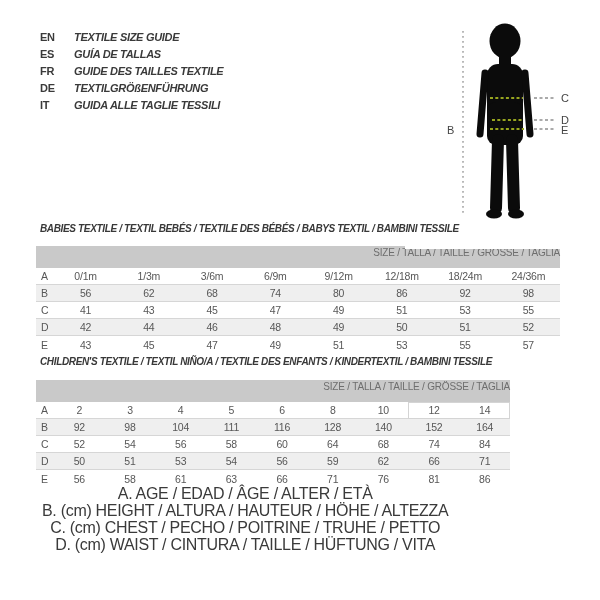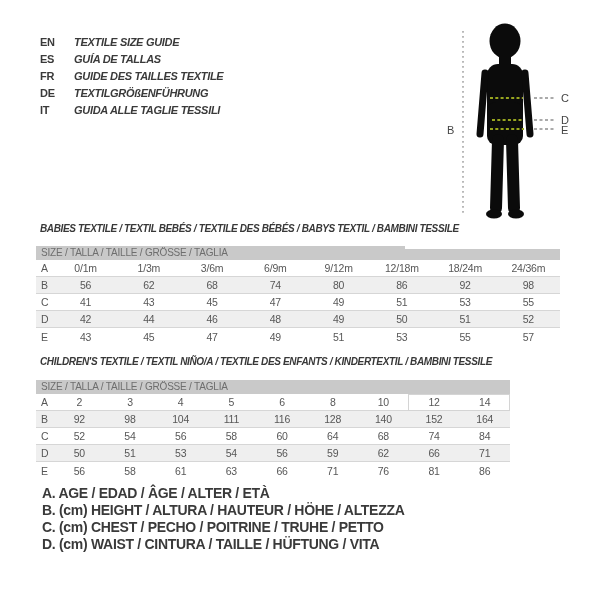--- a/index.html
+++ b/index.html
@@ -4,59 +4,59 @@
 <style>
   * { margin:0; padding:0; box-sizing:border-box; }
   body { background:#888; }
   .page {
     position:relative; width:600px; height:600px; background:#ffffff;
     font-family:"Liberation Sans", sans-serif; overflow:hidden;
     margin:0 auto;
   }
   
   .lang-block { position:absolute; left:40px; top:31px; }
-  .lang-row { display:flex; height:17px; align-items:flex-end;
+  .lang-row { display:flex; height:17px; align-items:flex-start;
     font-size:11px; font-weight:700; letter-spacing:-0.3px; color:#3a3a3a; }
   .lang-code { width:34px; }
   .lang-label { white-space:nowrap;font-style:italic; }
 
   
   .figure { position:absolute; left:430px; top:10px; }
 
   
   .tbl-title { position:absolute; font-size:10px; font-weight:700;
     letter-spacing:-0.35px; color:#383838; white-space:nowrap;font-style:italic; }
   #babies-title { left:40px; top:223px; }
   #children-title { left:40px; top:356px; }
 
   
   .tbl { position:absolute; }
   #babies-table { left:36px; top:246px; width:524px; }
   #children-table { left:36px; top:380px; width:474px; }
-  .size-bar { position:relative; height:14px; background:#c9c9c9;
+  .size-bar { position:relative; height:22px; background:#c9c9c9;
     font-size:10px; line-height:14px; letter-spacing:-0.2px;
-    color:#6e6e6e; padding-left:5px; }
+    color:#6e6e6e; padding-left:5px;text-align:right; }
   .bar-notch { position:absolute; top:0; height:3px; right:0; left:369px;
     background:#ffffff; }
   .rows { position:relative; }
   .trow { display:flex; align-items:center; height:17px;
     border-bottom:1px solid #d6d6d6; font-size:10.5px;
     letter-spacing:-0.2px; color:#575757; }
   .trow:last-of-type { border-bottom:none; }
   .rl { width:18px; padding-left:5px; }
   .cell { flex:1; text-align:center; }
   .stripe { background:#efefef; }
   .patch-box { position:absolute; left:372px; right:0; top:0; height:17px;
     border:1px solid #d4d4d4; pointer-events:none; }
 
   
   .legend { position:absolute; left:42px; top:485px; }
-  .legend-row { height:17px; line-height:17px; font-size:14px;
-    font-weight:700; letter-spacing:-0.3px; color:#3a3a3a;
-    white-space:nowrap; }
+  .legend-row { height:17px; line-height:17px; font-size:16px;
+    font-weight:400; letter-spacing:-0.3px; color:#3a3a3a;
+    white-space:nowrap;text-align:center; }
 </style>
 </head>
 <body>
 
 <div class="page">
 
   <div class="lang-block">
       <div class="lang-row">
         <span class="lang-code">EN</span>
         <span class="lang-label">TEXTILE SIZE GUIDE</span>

